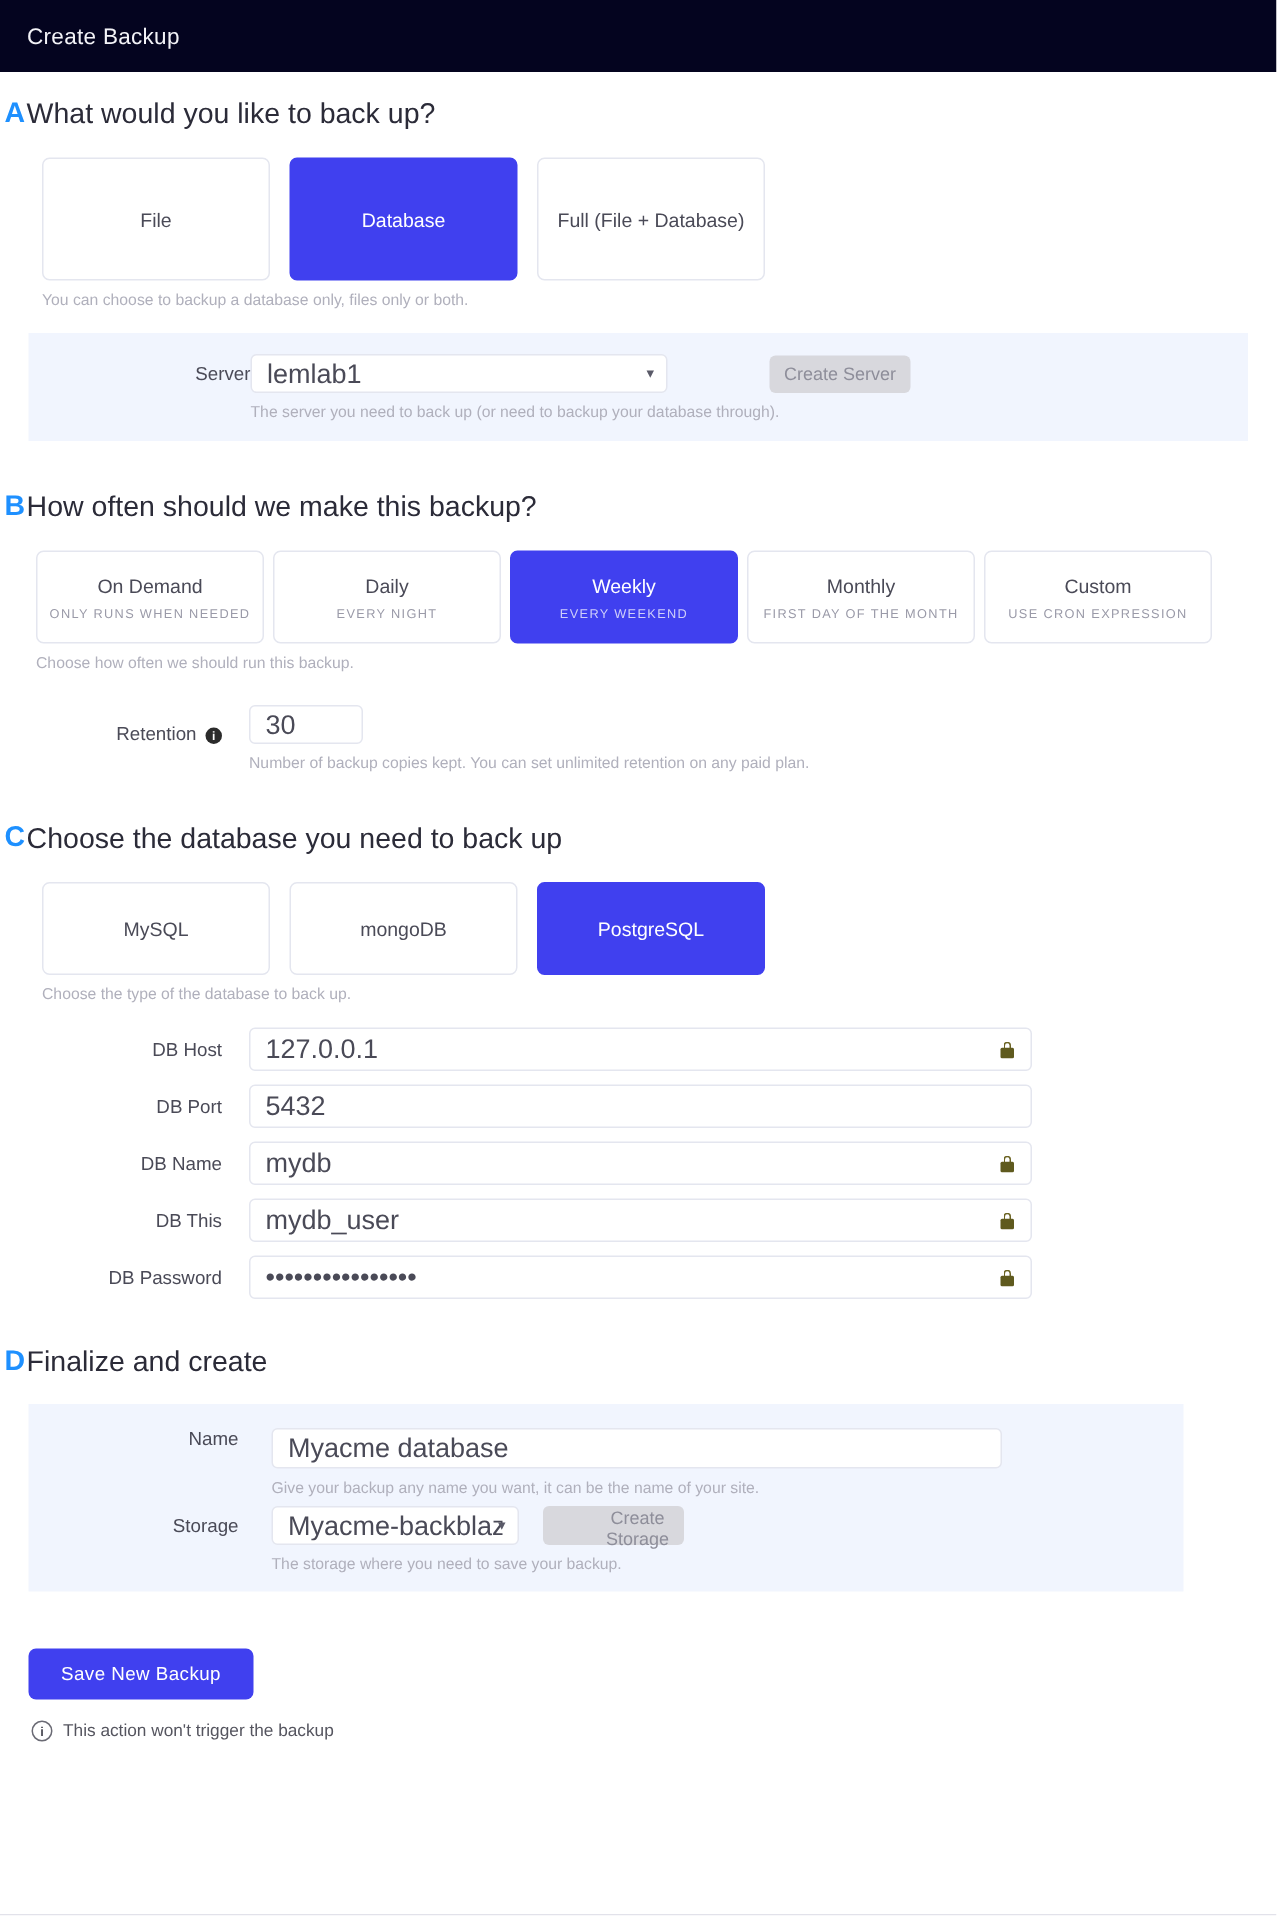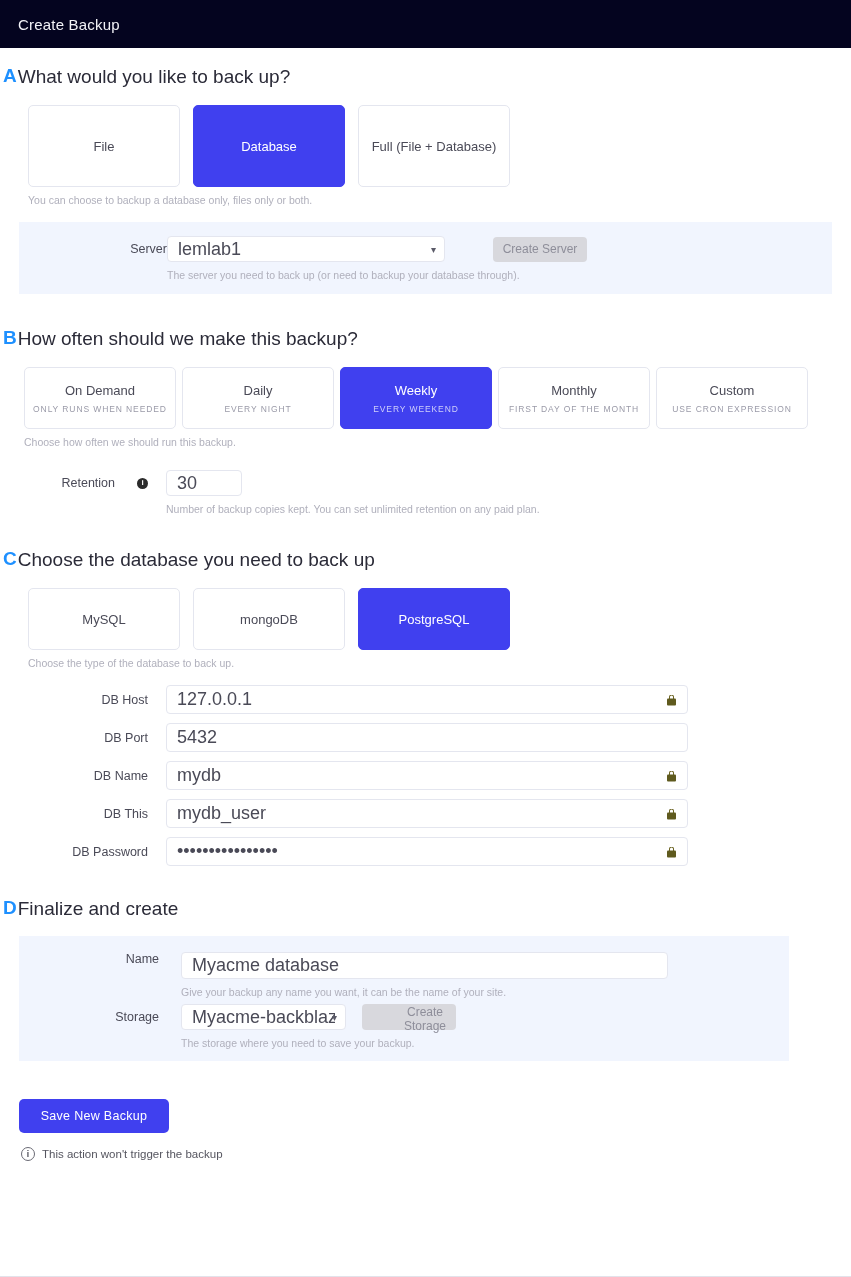--- a/index.html
+++ b/index.html
@@ -100,25 +100,25 @@
     background:#d8d8dd;border:none;border-radius:4px;
     color:#8e8e9a;font-size:12px;
     font-family:"Liberation Sans", sans-serif;
     cursor:pointer;
   }
   .sub-hint{font-size:10.5px;color:#b0b0bc;margin-top:7px;}
 
   
   .server-label{width:148px;}
   .server-select{width:278px;height:26px;}
-  .create-server{width:94px;height:25px;margin-left:48px;}
+  .create-server{width:94px;height:25px;margin-left:68px;}
 
   
   .ret-row{margin-top:22px;padding-left:0;}
-  .ret-label{width:148px;display:flex;justify-content:flex-end;align-items:center;gap:22px;padding-top:0;height:26px;}
+  .ret-label{width:148px;display:flex;justify-content:flex-end;align-items:flex-end;gap:6px;padding-top:0;height:26px;}
   .info-dot{
     width:11px;height:11px;border-radius:50%;
     background:#2b2b2b;color:#fff;font-size:8px;
     display:inline-flex;align-items:center;justify-content:center;
     font-weight:700;line-height:1;
   }
   .ret-input{width:76px;height:26px;margin-left:18px;}
   .ret-hint{margin-left:18px;}
 
   

